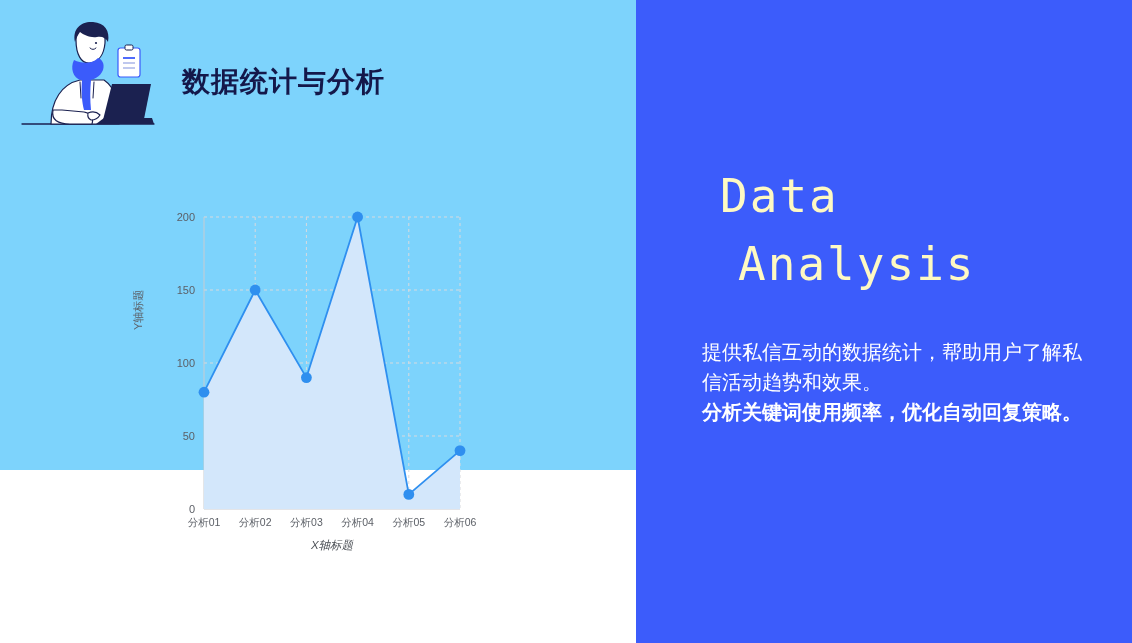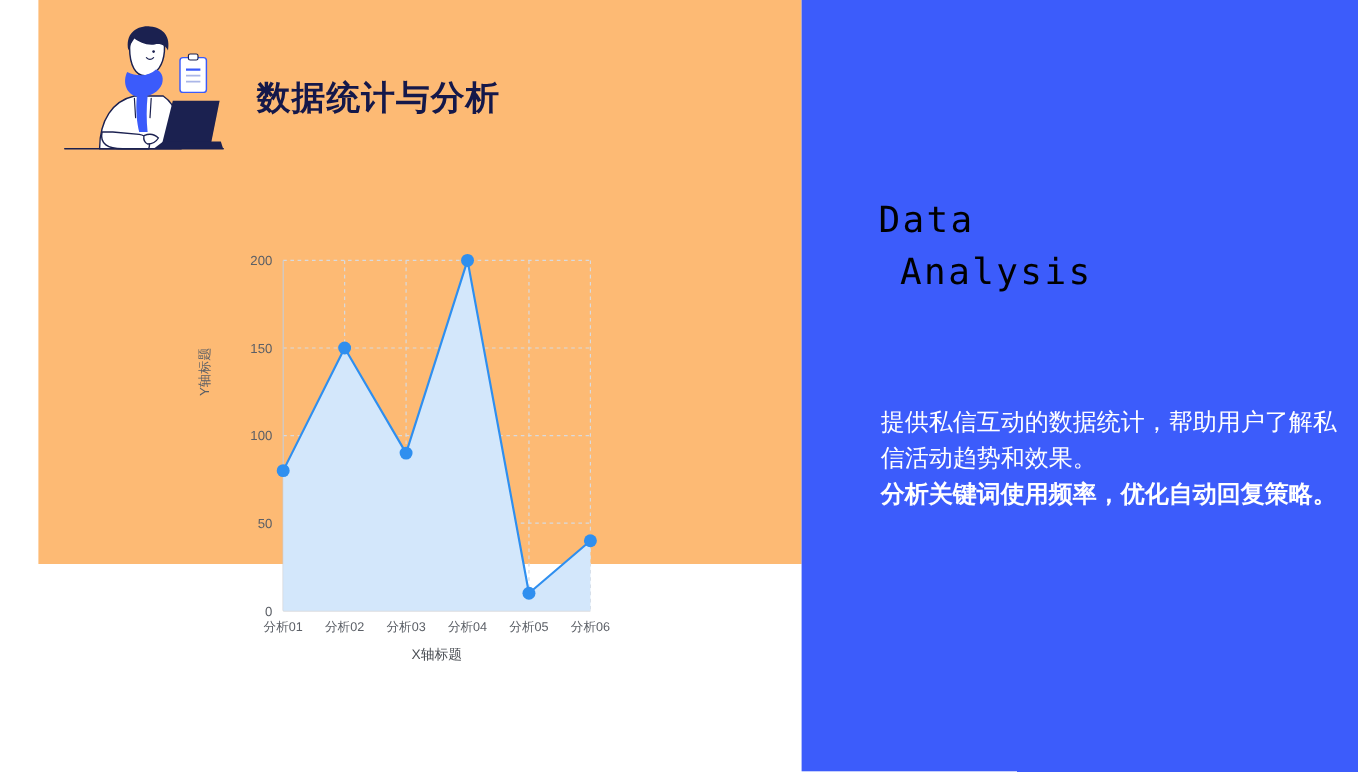--- a/index.html
+++ b/index.html
@@ -9,23 +9,22 @@
     font-family:"Liberation Sans","DejaVu Sans",sans-serif;
     overflow:hidden;
     position:relative;
   }
   .slide{position:absolute;inset:0;display:flex;}
 
   
   .left-pane{
     position:relative;
     width:636px;height:470px;
-    background:#fdba74;
+    background:#7dd3fc;
     flex:0 0 636px;
-    margin-left:32px;
   }
 
   .illustration{
     position:absolute;left:18px;top:18px;
     width:140px;height:115px;
   }
 
   .title{
     position:absolute;left:182px;top:63px;
     font-size:28px;font-weight:bold;
@@ -48,37 +47,38 @@
     transform:rotate(-90deg);
     transform-origin:left top;
     white-space:nowrap;
   }
   .x-axis-title{
     position:absolute;
     left:204px;top:538px;width:256px;
     text-align:center;
     font-size:11.5px;color:#4d5157;
     white-space:nowrap;
+    font-style:italic;
   }
 
   
   .right-pane{
     position:relative;
     width:496px;height:643px;
     flex:0 0 496px;
     background:#3c5cfb;
   }
   .headline{
     position:absolute;
-    left:64px;top:162px;
+    left:84px;top:162px;
     width:400px;
     font-family:"DejaVu Sans Mono","Liberation Mono",monospace;
-    font-size:30px;
+    font-size:46px;
     font-weight:400;
-    color:#000000;
+    color:#fef9c3;
     line-height:1.48;
     letter-spacing:2px;
   }
   .headline .l2{display:block;margin-left:18px;}
 
   .body-text{
     position:absolute;
     left:66px;top:337px;
     width:386px;
     color:#ffffff;

